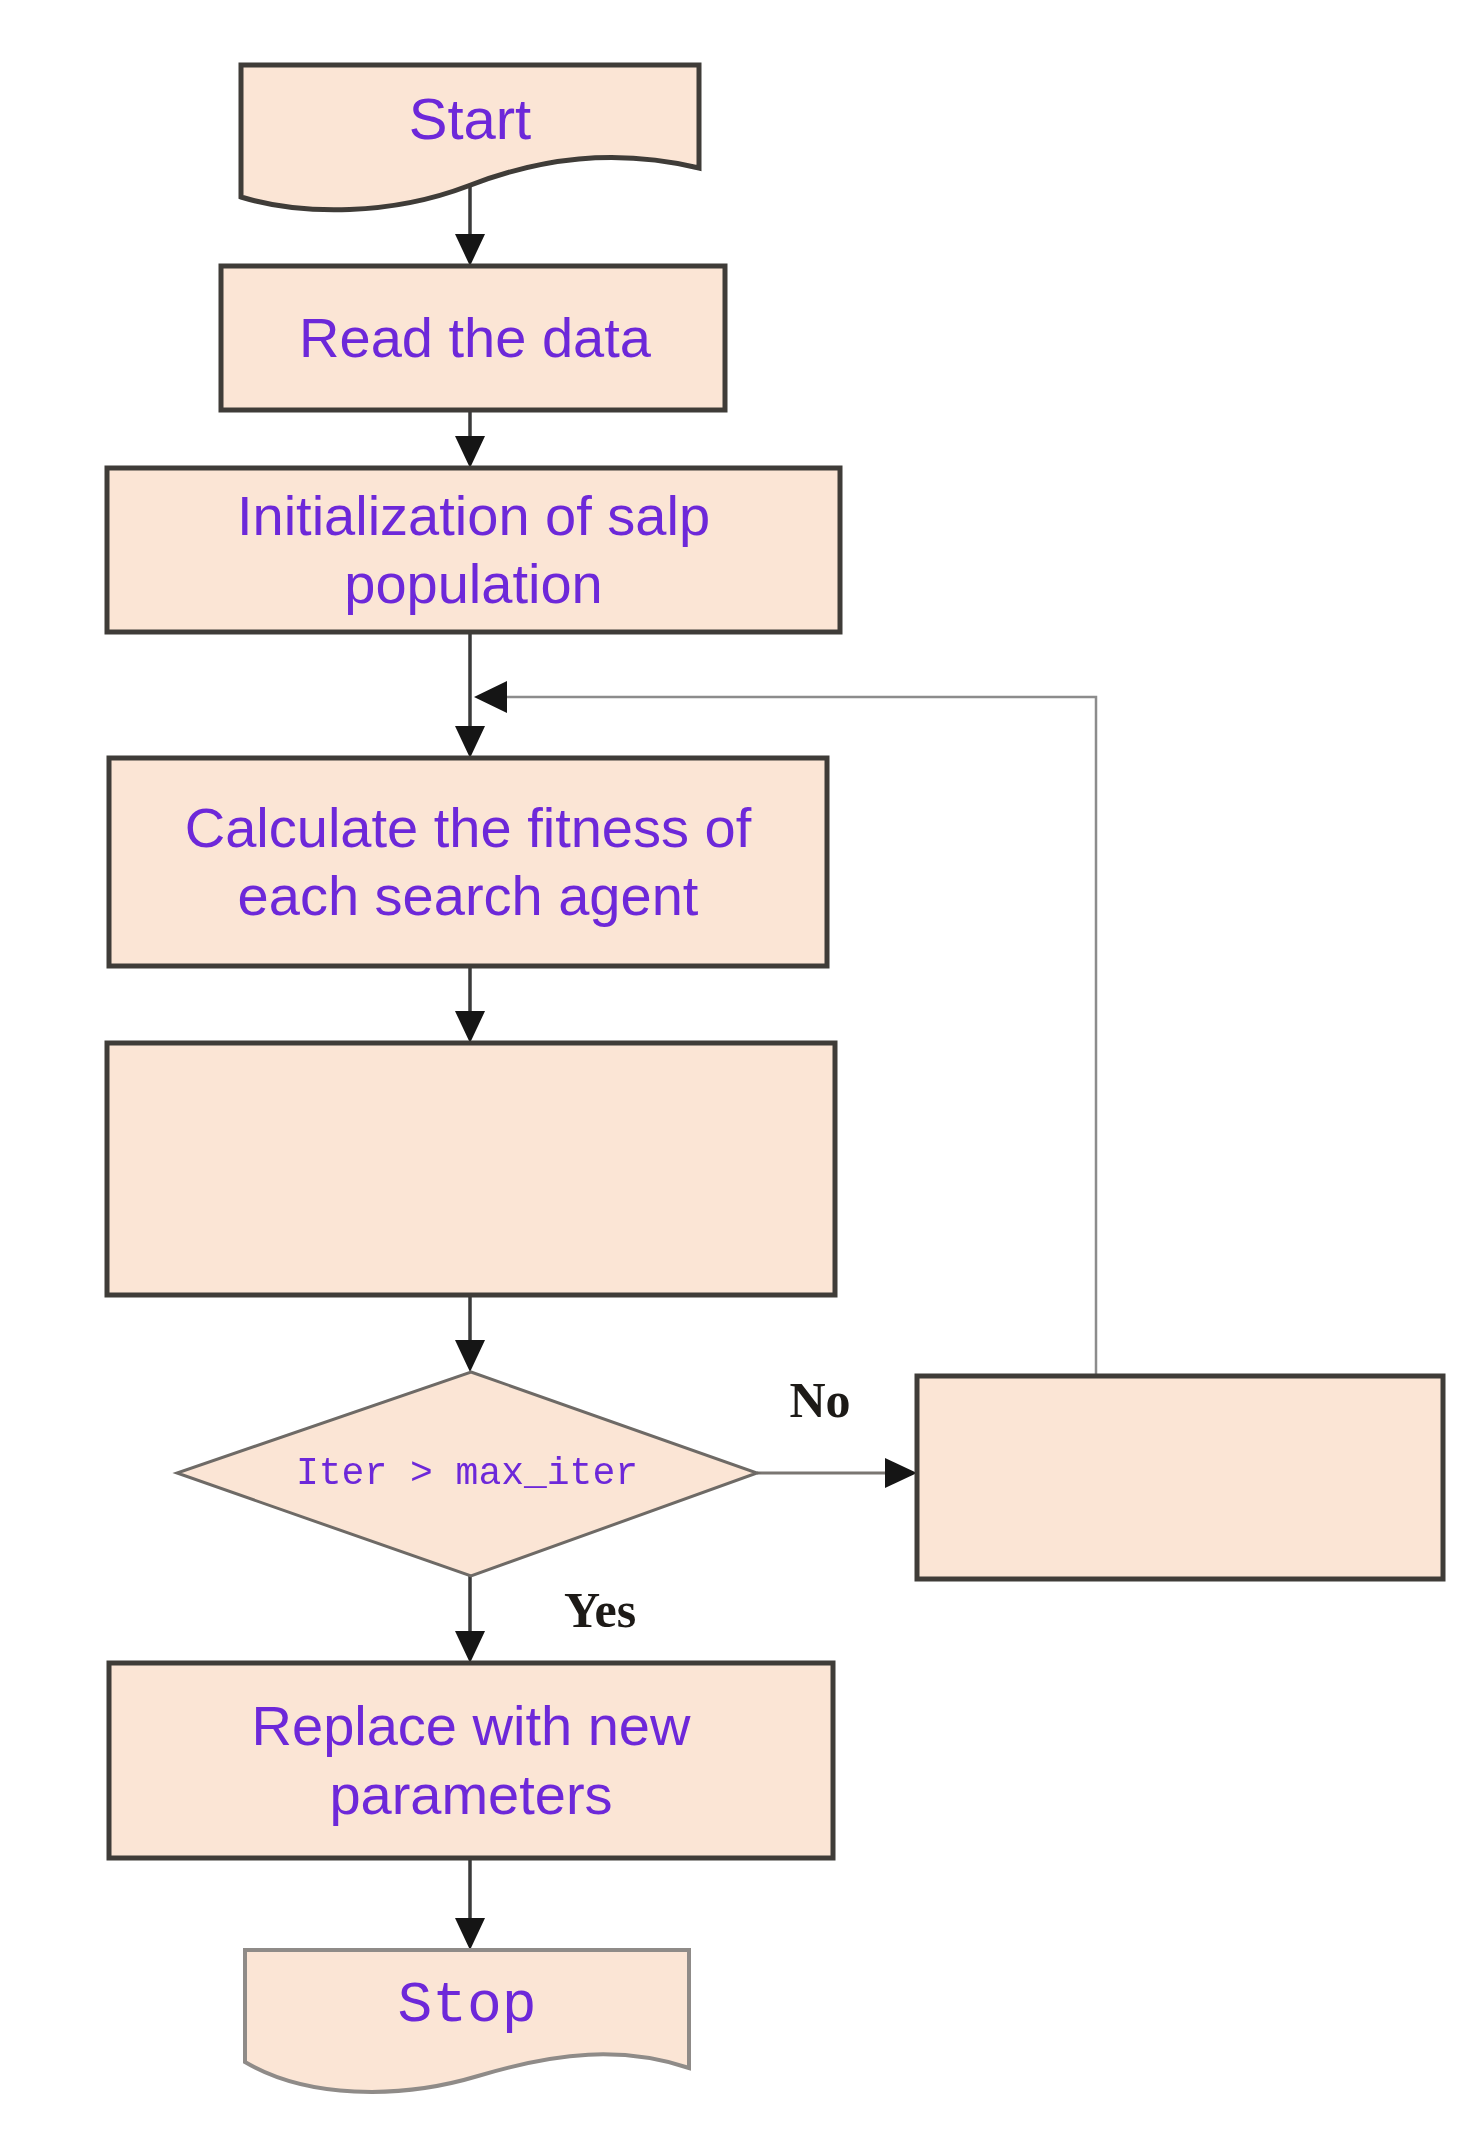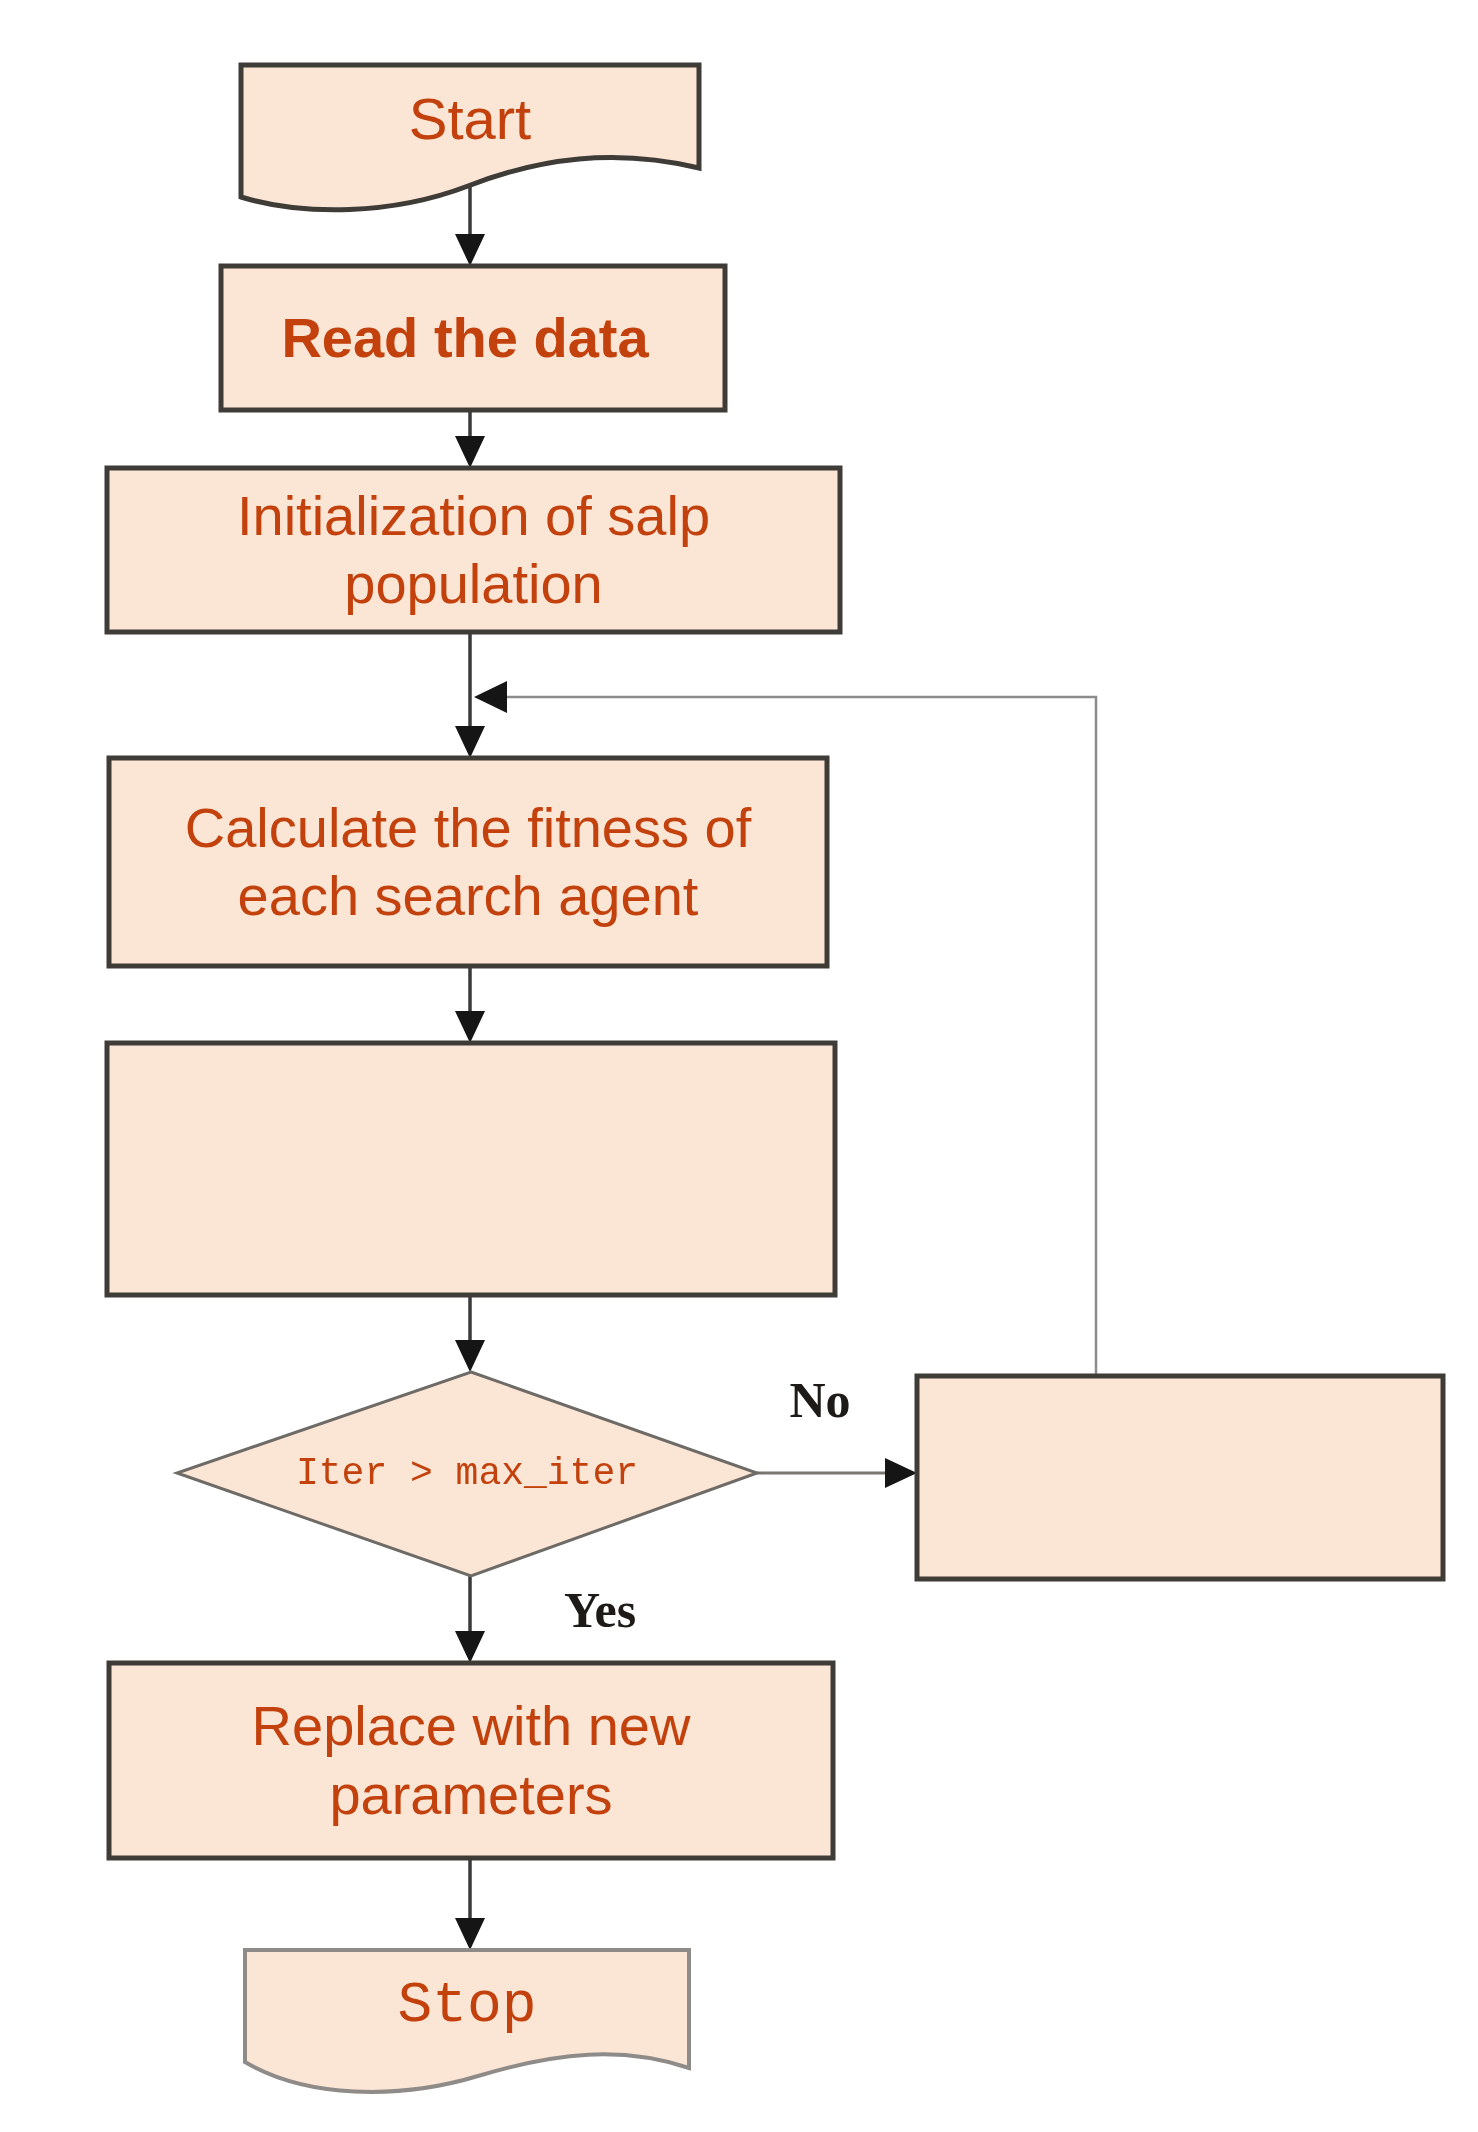--- a/index.html
+++ b/index.html
@@ -22,21 +22,21 @@
     width: 1478px;
     height: 2132px;
   }
   .lbl {
     position: absolute;
     display: flex;
     align-items: center;
     justify-content: center;
     text-align: center;
     white-space: pre-line;
-    color: #c2410c;
+    color: #6d28d9;
     font-family: "Liberation Sans", sans-serif;
     font-size: 56px;
     line-height: 1.22;
     pointer-events: none;
   }
   .lbl-terminal {
     font-size: 58px;
   }
   .lbl-decision {
     font-family: Liberation Mono, monospace;
@@ -95,21 +95,21 @@
 
     <rect x="917" y="1376" width="526" height="203" fill="#fbe5d5" stroke="#3f3c38" stroke-width="5"></rect>
 
     <rect x="109" y="1663" width="724" height="195" fill="#fbe5d5" stroke="#3f3c38" stroke-width="5"></rect>
 
     <path d="M 245 1950 L 689 1950 L 689 2068 C 622 2046 558 2052 478 2076 C 398 2100 306 2098 245 2062 Z" fill="#fbe5d5" stroke="#8f8b88" stroke-width="4"></path>
   </svg>
 
   <div class="lbl lbl-terminal" style="left:241px; top:65px; width:458px; height:108px;">Start</div>
 
-  <div class="lbl" style="left:213px; top:266px; width:504px; height:144px;font-weight:bold;">Read the data</div>
+  <div class="lbl" style="left:223px; top:266px; width:504px; height:144px;">Read the data</div>
 
   <div class="lbl" style="left:107px; top:468px; width:733px; height:164px;">Initialization of salp
 population</div>
 
   <div class="lbl" style="left:109px; top:758px; width:718px; height:208px;">Calculate the fitness of
 each search agent</div>
 
 
   <div class="lbl lbl-decision" style="left:177px; top:1372px; width:580px; height:204px;">Iter &gt; max_iter</div>
 

